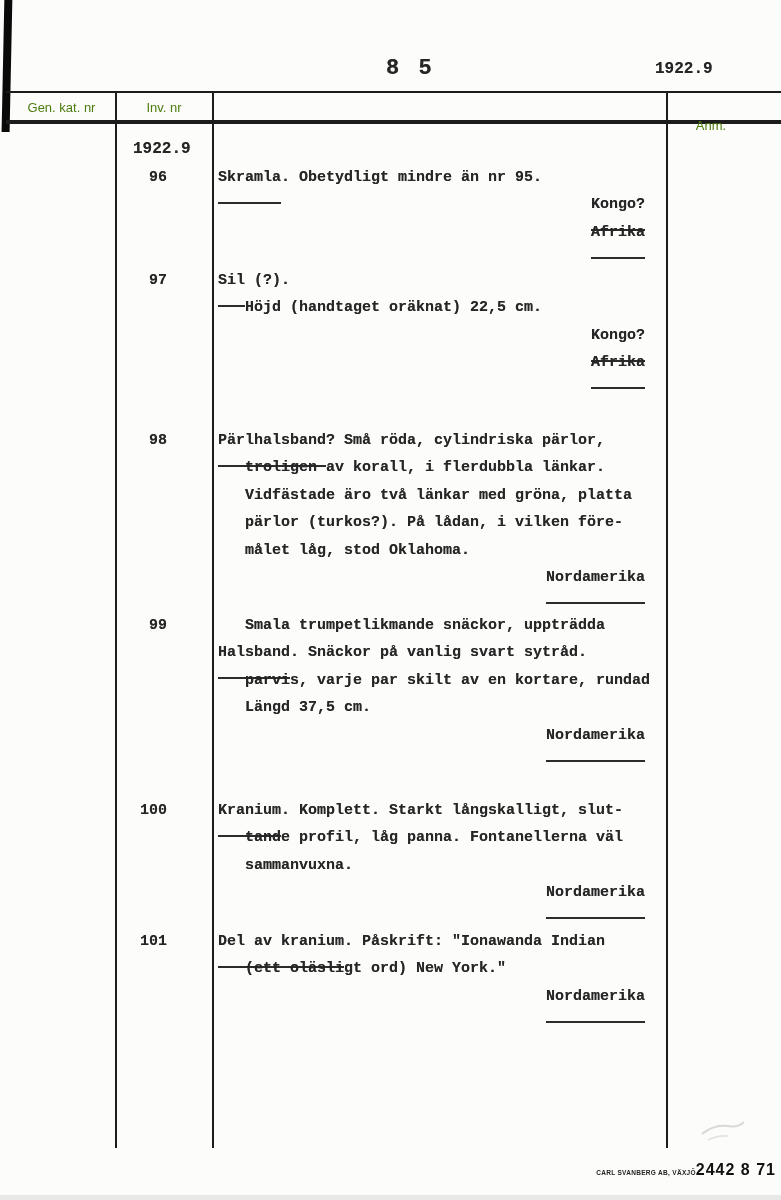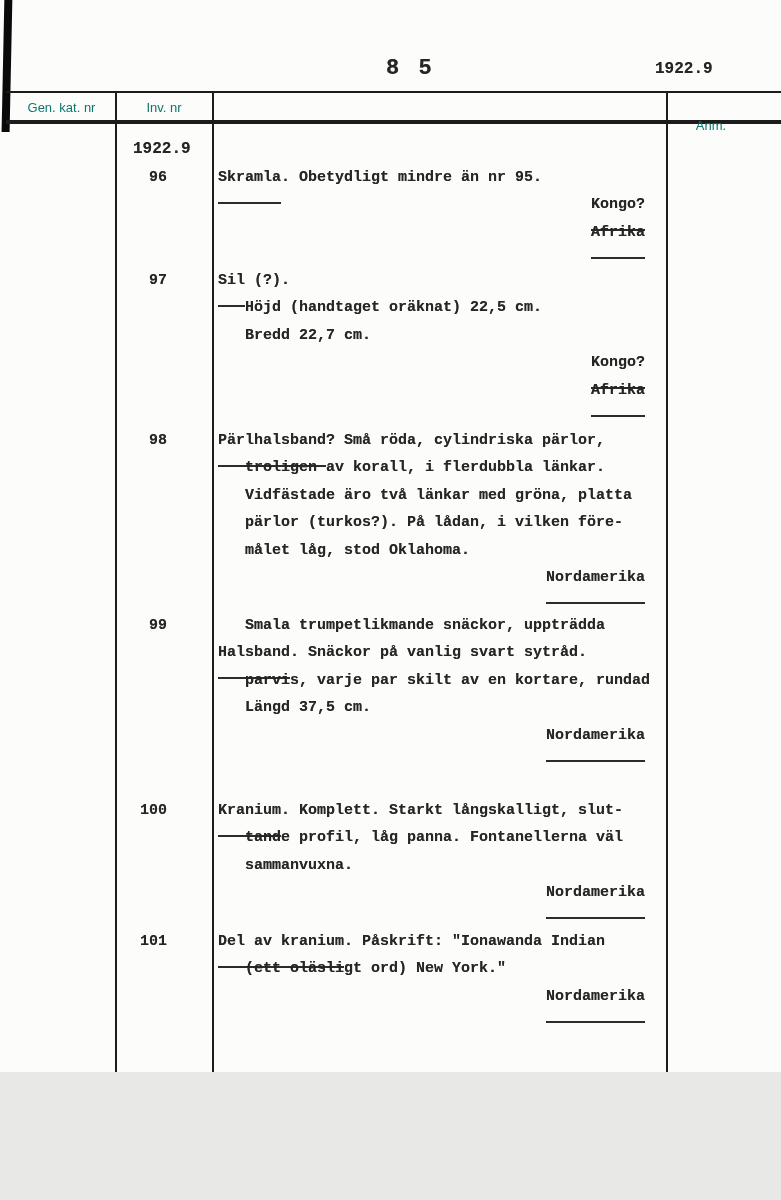--- a/index.html
+++ b/index.html
@@ -1,23 +1,23 @@
 <!DOCTYPE html>
 <html><head>
 <meta charset="utf-8">
 <style>
   html,body{margin:0;padding:0;background:#e8e8e6;}
-  .page{position:relative;width:781px;height:1072px;background:#fcfcfa;overflow:hidden;
+  .page{position:relative;width:781px;height:1195px;background:#fcfcfa;overflow:hidden;
         font-family:"Liberation Mono","DejaVu Sans Mono",monospace;color:#222;}
   .abs{position:absolute;}
   
   .tw{font-family:"Liberation Mono","DejaVu Sans Mono",monospace;font-weight:700;
       font-size:15px;color:#262626;text-shadow:0 0 .5px rgba(20,20,20,.55);}
   
-  .print{font-family:"Liberation Sans","DejaVu Sans",sans-serif;color:#0f766e;}
+  .print{font-family:"Liberation Sans","DejaVu Sans",sans-serif;color:#4d7c0f;}
   
   .vline{position:absolute;width:2px;background:#1c1c1c;}
   .hline{position:absolute;height:2px;background:#1c1c1c;}
   
   .entry{position:absolute;left:112px;width:533px;}
   .inv{position:absolute;left:0;top:0;width:55px;text-align:right;line-height:27.4px;}
   .ebody{margin-left:106px;width:427px;}
   .line{line-height:27.4px;white-space:pre;}
   .ind{padding-left:27px;}
   .loc{text-align:right;}
@@ -60,21 +60,20 @@
         <div class="line"><span class="ul">Skramla</span>. Obetydligt mindre än nr 95.</div>
         <div class="line loc"><span class="ul">Kongo?</span></div>
         <div class="line loc"><span class="ul">Afrika</span></div>
       </div>
   </div>
   <div class="entry tw" style="top:267px;">
     <div class="inv">97</div>
     <div class="ebody">
         <div class="line"><span class="ul">Sil</span> (?).</div>
         <div class="line ind">Höjd (handtaget oräknat) 22,5 cm.</div>
-        <div class="line ind">Bredd 22,7 cm.</div>
         <div class="line loc"><span class="ul">Kongo?</span></div>
         <div class="line loc"><span class="ul">Afrika</span></div>
       </div>
   </div>
   <div class="entry tw" style="top:427px;">
     <div class="inv">98</div>
     <div class="ebody">
         <div class="line"><span class="ul">Pärlhalsband</span>? Små röda, cylindriska pärlor,</div>
         <div class="line ind">troligen av korall, i flerdubbla länkar.</div>
         <div class="line ind">Vidfästade äro två länkar med gröna, platta</div>

